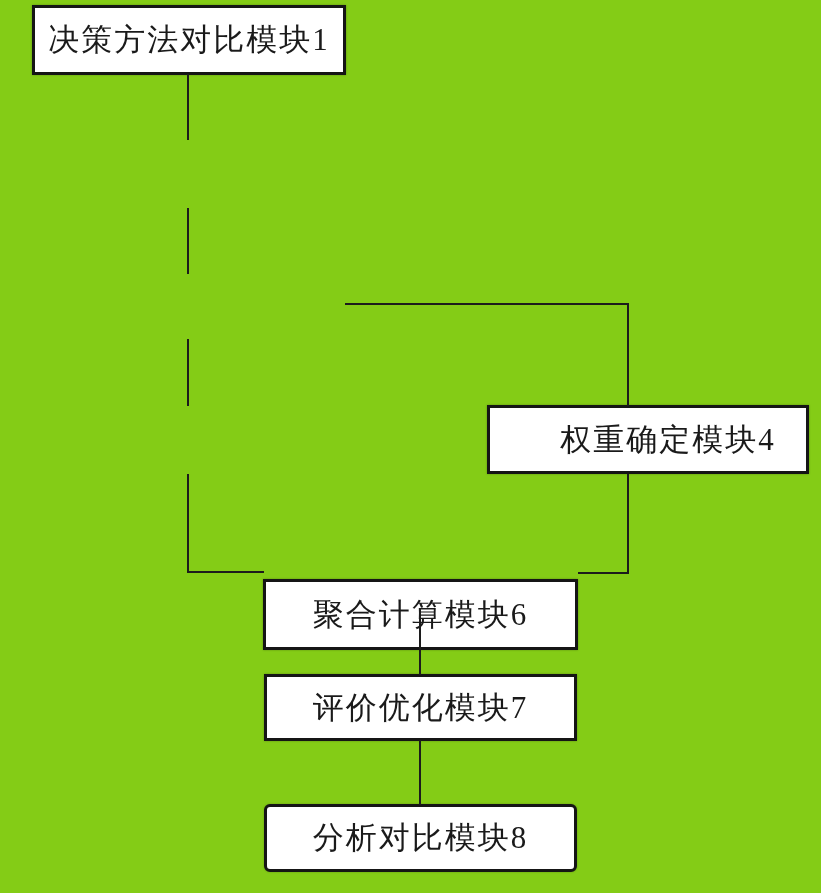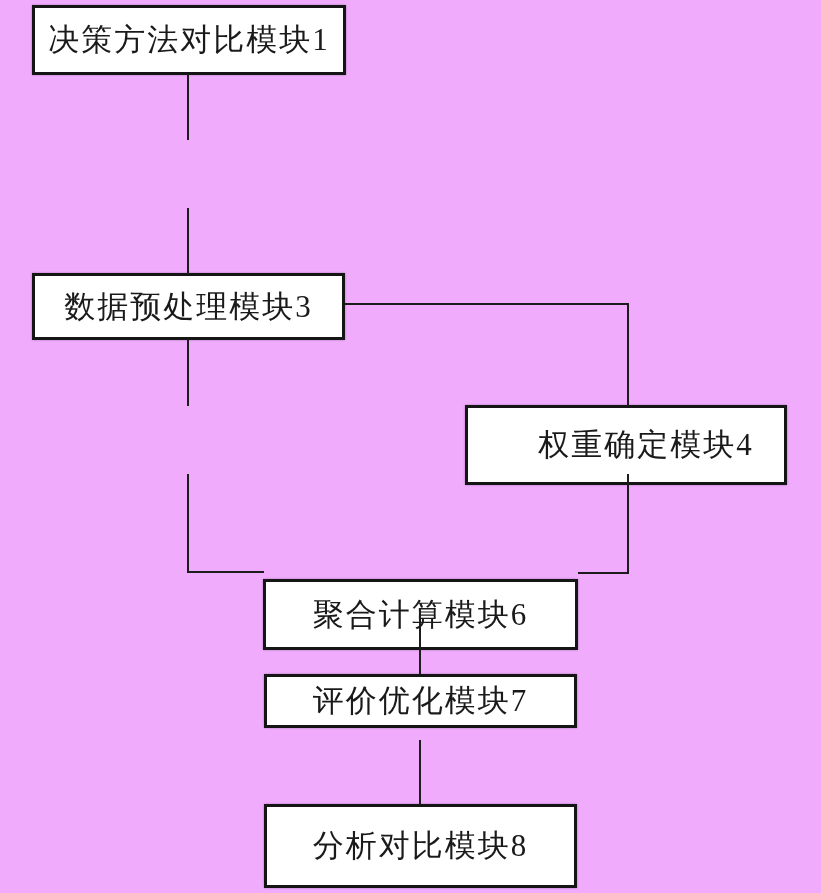--- a/index.html
+++ b/index.html
@@ -7,21 +7,21 @@
     width: 821px;
     height: 893px;
     background: #ffffff;
     font-family: "Liberation Serif", "DejaVu Serif", serif;
     overflow: hidden;
   }
   .canvas {
     position: relative;
     width: 821px;
     height: 893px;
-    background: #f0abfc;
+    background: #84cc16;
   }
   .node {
     position: absolute;
     box-sizing: border-box;
     background: #ffffff;
     border: 3px solid #151515;
     display: flex;
     align-items: center;
     justify-content: center;
     font-size: 31px;
@@ -32,47 +32,44 @@
   }
   .line {
     position: absolute;
     background: #1c1c1c;
   }
   
   .n1 { left: 32px;  top: 5px;   width: 314px; height: 70px; }
   .n2 { left: 32px;  top: 139px; width: 313px; height: 70px; }
   .n3 { left: 32px;  top: 273px; width: 313px; height: 67px; }
   .n5 { left: 33px;  top: 405px; width: 313px; height: 70px; }
-  .n4 { left: 465px; top: 405px; width: 322px; height: 80px; padding-left: 40px; }
+  .n4 { left: 487px; top: 405px; width: 322px; height: 69px; padding-left: 40px; }
   .n6 { left: 263px; top: 538px; width: 315px; height: 71px; margin-top: 41px; }
-  .n7 { left: 264px; top: 674px; width: 313px; height: 54px; }
-  .n8 { left: 264px; top: 804px; width: 313px; height: 84px; }
+  .n7 { left: 264px; top: 674px; width: 313px; height: 67px; }
+  .n8 { left: 264px; top: 804px; width: 313px; height: 68px; border-radius: 6px; }
   
   .c1  { left: 187px; top: 74px;  width: 2px;   height: 66px; }
   .c2  { left: 187px; top: 208px; width: 2px;   height: 66px; }
   .c3  { left: 187px; top: 339px; width: 2px;   height: 67px; }
   .c4a { left: 345px; top: 303px; width: 284px; height: 2px;  }
   .c4b { left: 627px; top: 303px; width: 2px;   height: 103px;}
   .c5a { left: 187px; top: 474px; width: 2px;   height: 99px; }
   .c5b { left: 187px; top: 571px; width: 77px;  height: 2px;  }
   .c6a { left: 627px; top: 474px; width: 2px;   height: 100px;}
   .c6b { left: 578px; top: 572px; width: 51px;  height: 2px;  }
   .c7  { left: 419px; top: 608px; width: 2px;   height: 67px; }
   .c8  { left: 419px; top: 740px; width: 2px;   height: 65px; }
 </style>
 </head>
 <body>
 
 <div class="canvas">
 
   <div class="node n1">
     <span>决策方法对比模块1</span>
-  </div>
-  <div class="node n3">
-    <span>数据预处理模块3</span>
   </div>
   <div class="node n4">
     <span>权重确定模块4</span>
   </div>
   <div class="node n6">
     <span>聚合计算模块6</span>
   </div>
   <div class="node n7">
     <span>评价优化模块7</span>
   </div>

